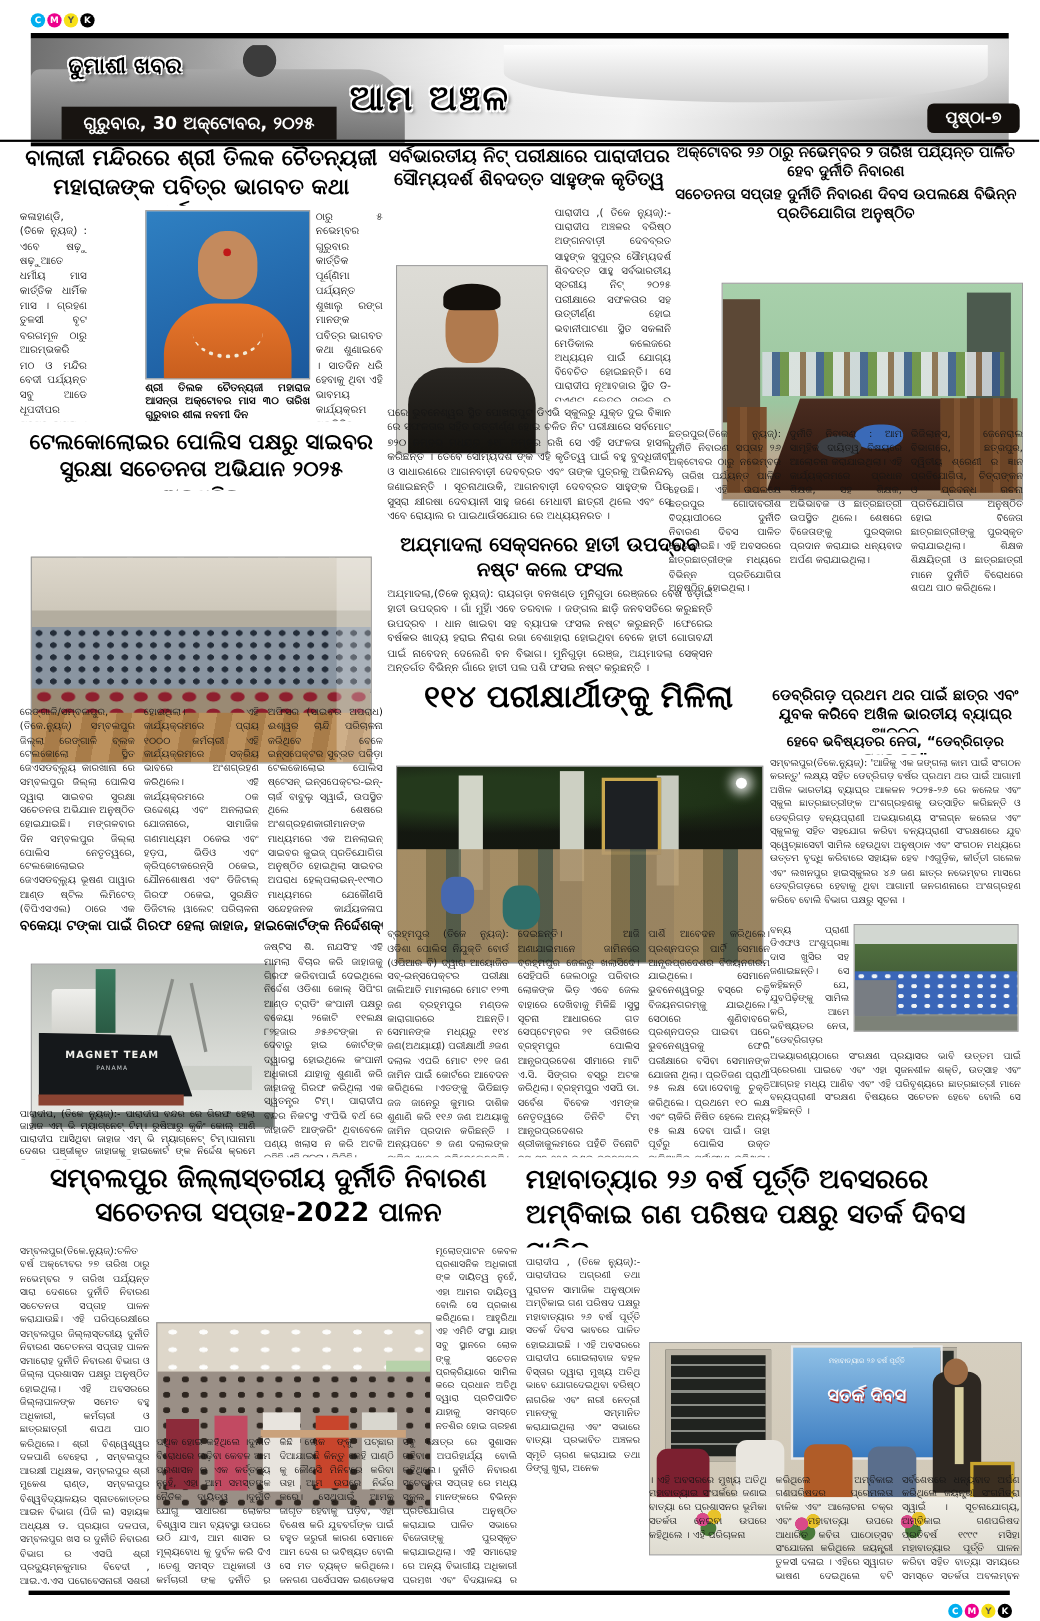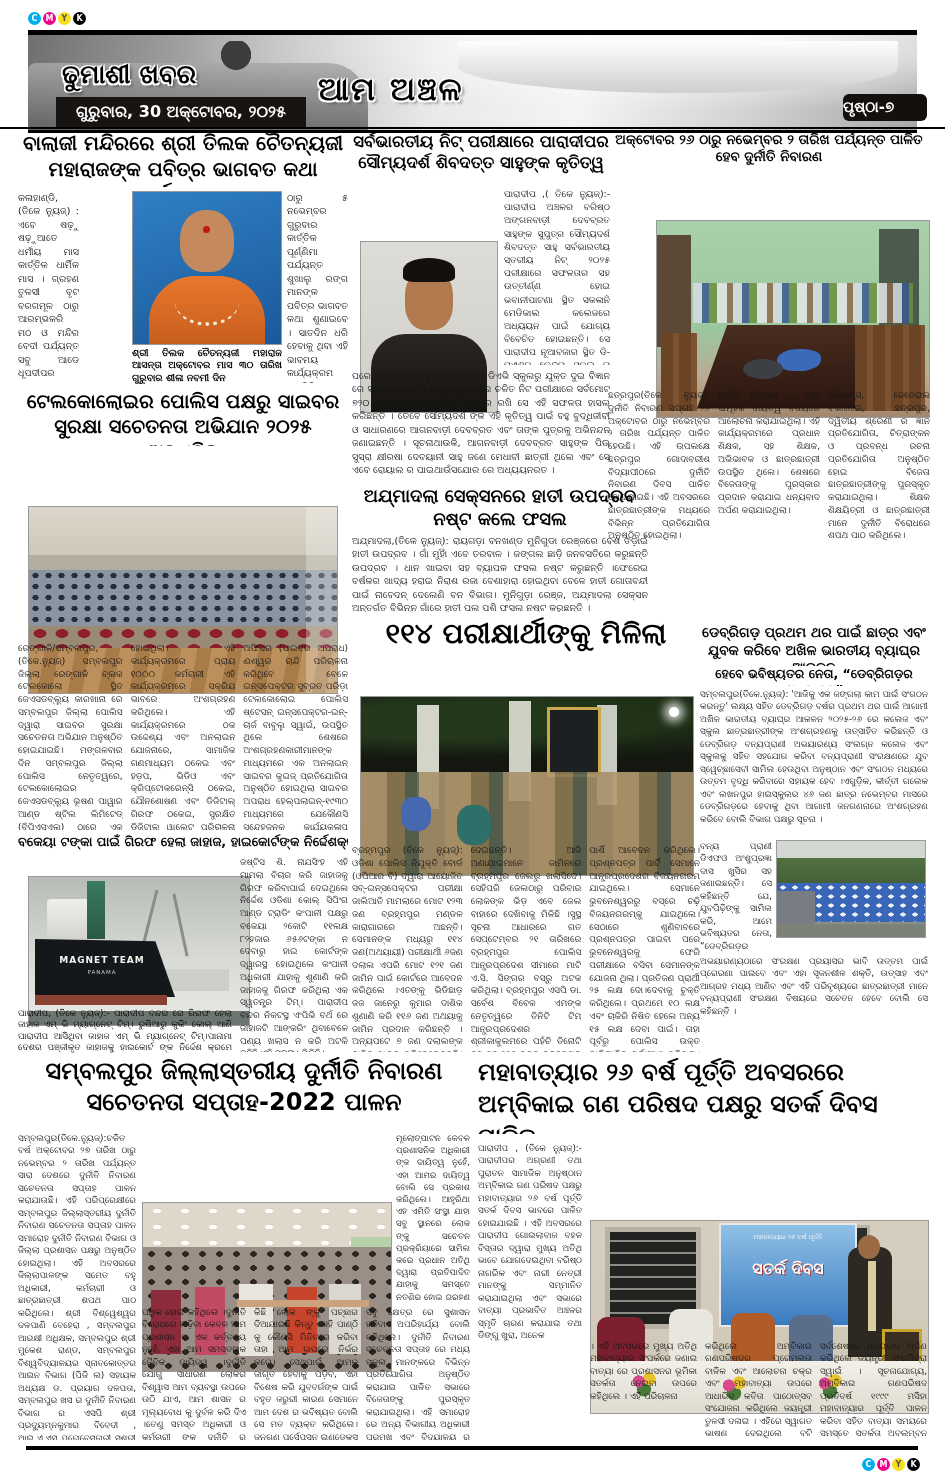--- a/index.html
+++ b/index.html
@@ -27,25 +27,25 @@
 
   <div class="abs cmyk" style="left:28px;top:6px;">
     <span style="background:#00aeef">C</span><span style="background:#ec008c">M</span><span style="background:#f7e017;color:#555">Y</span><span style="background:#000">K</span>
   </div>
 
   <div class="abs" style="left:28px;top:30px;width:889px;height:95px;border-top:5px solid #000;border-bottom:3px solid #000;overflow:hidden;
      background:radial-gradient(ellipse at 78% 10%,rgba(255,255,255,.95),rgba(255,255,255,0) 55%),linear-gradient(100deg,#6f6f6f 0%,#8b8b8b 10%,#b9b9b9 26%,#e9e9e9 46%,#f4f4f4 62%,#d4d4d4 80%,#a8a8a8 100%);">
     <div class="abs" style="left:0;top:28px;width:340px;height:70px;background:linear-gradient(#a9a9a9,#5d5d5d);border-radius:8px 40px 0 0;opacity:.85;"></div>
     <div class="abs" style="left:190px;top:6px;width:36px;height:46px;background:radial-gradient(circle at 50% 30%,#3c3c3c 40%,transparent 42%);"></div>
     <div class="abs" style="left:430px;top:6px;width:440px;height:52px;background:linear-gradient(#fdfdfd,#cfcfcf);border-radius:0 0 48% 52%;"></div>
-    <div class="abs mast" style="left:34px;top:24px;font-size:26px;">ଢୁମାଶୀ ଖବର</div>
+    <div class="abs mast" style="left:34px;top:12px;font-size:20px;">ଢୁମାଶୀ ଖବର</div>
     <div class="abs" style="left:28px;top:62px;width:250px;height:30px;background:#181411;color:#fff;font-size:16px;font-weight:bold;text-align:center;line-height:30px;">ଗୁରୁବାର, 30 ଅକ୍ଟୋବର, ୨୦୨୫</div>
   </div>
   <div class="abs mast" style="left:318px;top:70px;font-size:32px;letter-spacing:2px;">ଆମ ଅଞ୍ଚଳ</div>
-  <div class="abs" style="left:843px;top:94px;width:84px;height:27px;background:#14100d;color:#fff;font-size:15px;font-weight:bold;line-height:27px;border-radius:6px;">ପୃଷ୍ଠା-୭</div>
+  <div class="abs" style="left:843px;top:94px;width:84px;height:27px;background:#14100d;color:#fff;font-size:15px;font-weight:bold;text-align:center;line-height:27px;border-radius:6px;">ପୃଷ୍ଠା-୭</div>
   <div class="rule" style="left:0;top:127px;width:945px;height:2px;"></div>
 
   <div class="art" style="left:18px;top:131px;width:330px;height:257px;">
     <div class="hl" style="font-size:20px;height:56px;overflow:hidden;">ବାଲାଜୀ ମନ୍ଦିରରେ ଶ୍ରୀ ତିଲକ ଚୈତନ୍ୟଜୀ ମହାରାଜଙ୍କ ପବିତ୍ର ଭାଗବତ କଥା କାର୍ଯ୍ୟକ୍ରମ</div>
     <div style="display:flex;gap:5px;margin-top:4px;">
       <div class="bt" style="width:84px;height:192px;">କଳାହାଣ୍ଡି, (ତିକେ ନ୍ୟୁଜ୍) : ଏବେ ଷଢ଼ୁ ଷଢ଼ୁଆତେ ଧର୍ମୀୟ ମାସ କାର୍ତ୍ତିକ ଧାର୍ମିକ ମାସ । ଗ୍ରହଣ ତୁଳସୀ ବୃଟ ବରଗମୂଳ ଠାରୁ ଆରମ୍ଭକରି ମଠ ଓ ମନ୍ଦିର ବେଦୀ ପର୍ଯ୍ୟନ୍ତ ସବୁ ଆଡେ ଧୂପଦୀପର ମହମହ ବାସ୍ନା । ସବୁ ଆଡେ ଆଲୋଚନା ଓ ଉପାସନା । ଏହି କ୍ରମରେ ଭବାନୀପାଟଣା ସହରର ପ୍ରଦେଶୀପଡା ଠାରେ ଥିବା ବାଲାଜୀ ମନ୍ଦିର ପରିସର ରେ ବାଲାଜୀ ମନ୍ଦିର ସୁରକ୍ଷା ସମିତି ଆୟୋଜନ କରିଛନ୍ତି 'ପବିତ୍ର ଭାଗବତ କଥା' କାର୍ଯ୍ୟକ୍ରମ । ପଞ୍ଚମବର୍ଗର ଉଡିଶାଭିତ୍ତିକ ଆନ୍ତରାଷ୍ଟ୍ରୀୟ ପ୍ରବଚୁା ଶ୍ରୀ</div>
       <div style="width:150px;margin-left:48px;">
         <div class="ph" style="width:148px;height:152px;background:linear-gradient(160deg,#2f80c2,#1b589c);">
           <div style="left:16px;top:84px;width:116px;height:68px;background:linear-gradient(#e8772c,#c85e1e);border-radius:46px 46px 0 0;"></div>
           <div style="left:47px;top:18px;width:54px;height:62px;background:#c48a5d;border-radius:46% 46% 42% 42%;"></div>
@@ -64,20 +64,21 @@
       <div style="left:10px;top:92px;width:116px;height:78px;background:linear-gradient(#2a2723,#15130f);border-radius:34px 34px 0 0;"></div>
       <div style="left:44px;top:26px;width:48px;height:62px;background:#b07a4e;border-radius:44% 44% 40% 40%;"></div>
       <div style="left:42px;top:16px;width:52px;height:24px;background:#14100c;border-radius:50% 50% 20% 20%;"></div>
     </div>
     <div class="bt abs" style="left:152px;top:56px;width:106px;height:178px;font-size:9.3px;">ପାରାଦୀପ ,( ତିକେ ନ୍ୟୁଜ୍):- ପାରାଦୀପ ଅଞ୍ଚଳର ବରିଷ୍ଠ ଅଙ୍ଗନବାଡ଼ୀ ଦେବବ୍ରତ ସାହୁଙ୍କ ସୁପୁତ୍ର ସୌମ୍ୟଦର୍ଶ ଶିବଦତ୍ତ ସାହୁ ସର୍ବଭାରତୀୟ ସ୍ତରୀୟ ନିଟ୍ ୨୦୨୫ ପରୀକ୍ଷାରେ ସଫଳତାର ସହ ଉତ୍ତୀର୍ଣ୍ଣ ହୋଇ ଭବାନୀପାଟଣା ସ୍ଥିତ ସକଳାନି ମେଡିକାଲ କଲେଜରେ ଅଧ୍ୟୟନ ପାଇଁ ଯୋଗ୍ୟ ବିବେଚିତ ହୋଇଛନ୍ତି। ସେ ପାରାଦୀପ ନୂଆବଜାର ସ୍ଥିତ ଡି-ପଏଣ୍ଟ କେନ୍ଦ୍ର ସ୍କୁଲ ରୁ ପ୍ରାଥମିକ ଶିକ୍ଷା ଲାଭ କରି ବେଥାନୀ କନଭେଣ୍ଟ ସ୍କୁଲ ଓ</div>
     <div class="bt abs" style="left:0;top:238px;width:258px;height:110px;">ପରେ ଭୁବନେଶ୍ୱର ସ୍ଥିତ ପୋଖରାପୁଟ ଡିଏଭି ସ୍କୁଲରୁ ଯୁକ୍ତ ଦୁଇ ବିଜ୍ଞାନ ରେ ସଫଳତାର ସହିତ ଉତ୍ତୀର୍ଣ୍ଣ ହୋଇ ଚଳିତ ନିଟ ପରୀକ୍ଷାରେ ସର୍ବମୋଟ ୭୨୦ ନମ୍ବର ମଧ୍ୟରୁ ୫୧୮ ନମ୍ବର ରଖି ସେ ଏହି ସଫଳତା ହାସଲ କରିଛନ୍ତି । ତେବେ ସୌମ୍ୟଦର୍ଶ ଙ୍କ ଏହି କୃତିତ୍ୱ ପାଇଁ ବହୁ ବୁଦ୍ଧିଜୀବୀ ଓ ସାଧାରଣରେ ଆଗନବାଡ଼ୀ ଦେବବ୍ରତ ଏବଂ ତାଙ୍କ ପୁତ୍ରକୁ ଅଭିନନ୍ଦନ ଜଣାଇଛନ୍ତି । ସୂଚନାଥାଉକି, ଆଗନବାଡ଼ୀ ଦେବବ୍ରତ ସାହୁଙ୍କ ପିଉ ସୁସ୍ରା କ୍ଷୀରଷା ଦେବୟାନୀ ସାହୁ ଜଣେ ମେଧାବୀ ଛାତ୍ରୀ ଥିଲେ ଏବଂ ସେ ଏବେ ରୋୟାଲ ର ପାଇଥାଉଁସଯୋର ରେ ଅଧ୍ୟୟନରତ ।</div>
   </div>
 
   <div class="art" style="left:608px;top:131px;width:322px;height:492px;">
     <div class="hl" style="font-size:13.5px;">ଅକ୍ଟୋବର ୨୬ ଠାରୁ ନଭେମ୍ବର ୨ ତାରିଖ ପର୍ଯ୍ୟନ୍ତ ପାଳିତ ହେବ ଦୁର୍ନୀତି ନିବାରଣ</div>
+    <div class="hl" style="font-size:13.5px;margin-top:3px;">ସଚେତନତା ସପ୍ତାହ  ଦୁର୍ନୀତି ନିବାରଣ ଦିବସ ଉପଲକ୍ଷେ ବିଭିନ୍ନ ପ୍ରତିଯୋଗିତା ଅନୁଷ୍ଠିତ</div>
     <div class="ph abs" style="left:48px;top:54px;width:272px;height:196px;background:linear-gradient(#a8d0ab 0%,#9cc6a0 55%,#b9ab93 80%,#a3876b 100%);">
       <div style="left:0;top:14px;width:34px;height:112px;background:#5c4836;"></div>
       <div style="right:10px;top:8px;width:40px;height:118px;background:#4c5a4e;"></div>
       <div style="left:36px;top:62px;width:220px;height:40px;background:repeating-linear-gradient(90deg,#d7dce2 0 9px,#3a5a8c 9px 16px,#6a8f3f 16px 24px,#e4e6e8 24px 34px,#8c6a4a 34px 40px);opacity:.85;"></div>
       <div style="left:40px;top:104px;width:190px;height:84px;background:linear-gradient(#4a2c20,#2a160e);clip-path:polygon(16% 0,84% 0,100% 100%,0 100%);"></div>
       <div style="right:4px;top:104px;width:70px;height:86px;background:repeating-linear-gradient(90deg,#6b4426 0 12px,#7d5230 12px 18px);"></div>
       <div style="left:4px;top:112px;width:36px;height:78px;background:repeating-linear-gradient(90deg,#6b4426 0 12px,#7d5230 12px 18px);"></div>
       <div style="left:120px;top:128px;width:44px;height:22px;background:#3a6ab8;border-radius:50% 40% 50% 40%;"></div>
       <div style="left:86px;top:138px;width:40px;height:20px;background:#3c3f44;border-radius:50%;"></div>
     </div>

